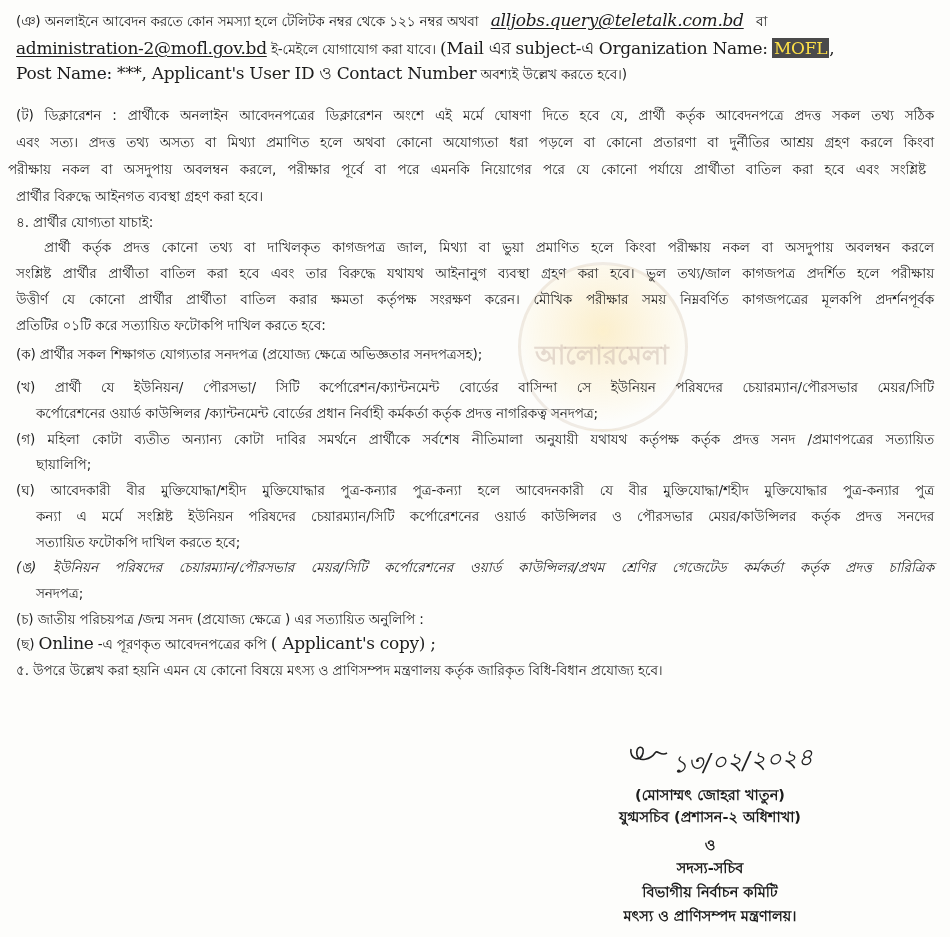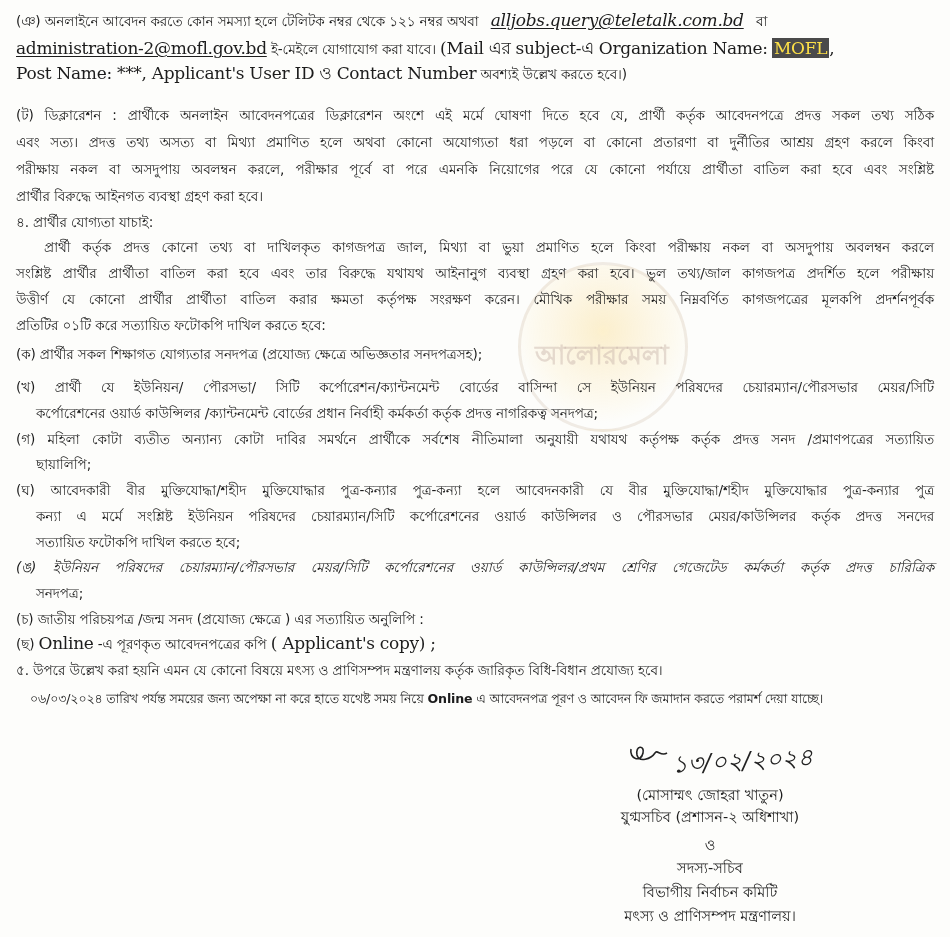--- a/index.html
+++ b/index.html
@@ -23,21 +23,21 @@
       background: radial-gradient(circle at 50% 40%, rgba(250,214,120,0.35), rgba(255,240,200,0.15) 60%, rgba(255,255,255,0) 72%);
       border: 3px solid rgba(215,200,185,0.35);
       box-sizing: border-box;
     }
     .watermark-text {
       position: absolute; left: 535px; top: 335px; width: 150px;
       font-size: 26px; font-weight: bold;
       color: rgba(200,180,170,0.45);
       white-space: nowrap;
     }
-    .sig-block { position: absolute; left: 560px; width: 300px; text-align: center; font-size: 14.5px; line-height: 22px; white-space: nowrap; }
+    .sig-block { position: absolute; left: 560px; width: 300px; text-align: center; font-size: 14.5px; line-height: 22px; white-space: nowrap; font-weight: bold; }
     .handwritten {
       position: absolute; left: 628px; top: 742px;
       font-family: "DejaVu Serif", serif; font-style: italic;
       font-size: 24px; color: #222; transform: rotate(-3deg); white-space: nowrap;
     }
   </style>
 </head>
 <body>
 
 <div class="page">
@@ -59,21 +59,21 @@
     </div>
     <div class="line" style="left:16px; top:64px;">
       <span class="serif">Post Name: ***, Applicant's User ID ও Contact Number</span>
       <span>অবশ্যই উল্লেখ করতে হবে।)</span>
     </div>
   </div>
 
   <div>
     <div class="line justify" style="left:16px; top:106px; width:918px;">(ট) ডিক্লারেশন : প্রার্থীকে অনলাইন আবেদনপত্রের ডিক্লারেশন অংশে এই মর্মে ঘোষণা দিতে হবে যে, প্রার্থী কর্তৃক আবেদনপত্রে প্রদত্ত সকল তথ্য সঠিক</div>
     <div class="line justify" style="left:16px; top:133px; width:918px;">এবং সত্য। প্রদত্ত তথ্য অসত্য বা মিথ্যা প্রমাণিত হলে অথবা কোনো অযোগ্যতা ধরা পড়লে বা কোনো প্রতারণা বা দুর্নীতির আশ্রয় গ্রহণ করলে কিংবা</div>
-    <div class="line justify" style="left:16px; top:160px; width:918px;">পরীক্ষায় নকল বা অসদুপায় অবলম্বন করলে, পরীক্ষার পূর্বে বা পরে এমনকি নিয়োগের পরে যে কোনো পর্যায়ে প্রার্থীতা বাতিল করা হবে এবং সংশ্লিষ্ট</div>
+    <div class="line justify" style="left:8px; top:160px; width:918px;">পরীক্ষায় নকল বা অসদুপায় অবলম্বন করলে, পরীক্ষার পূর্বে বা পরে এমনকি নিয়োগের পরে যে কোনো পর্যায়ে প্রার্থীতা বাতিল করা হবে এবং সংশ্লিষ্ট</div>
     <div class="line" style="left:16px; top:187px;">প্রার্থীর বিরুদ্ধে আইনগত ব্যবস্থা গ্রহণ করা হবে।</div>
   </div>
 
   <div>
     <div class="line" style="left:16px; top:213px;">৪. প্রার্থীর যোগ্যতা যাচাই:</div>
     <div class="line justify" style="left:44px; top:238px; width:890px;">প্রার্থী কর্তৃক প্রদত্ত কোনো তথ্য বা দাখিলকৃত কাগজপত্র জাল, মিথ্যা বা ভুয়া প্রমাণিত হলে কিংবা পরীক্ষায় নকল বা অসদুপায় অবলম্বন করলে</div>
     <div class="line justify" style="left:16px; top:264px; width:918px;">সংশ্লিষ্ট প্রার্থীর প্রার্থীতা বাতিল করা হবে এবং তার বিরুদ্ধে যথাযথ আইনানুগ ব্যবস্থা গ্রহণ করা হবে। ভুল তথ্য/জাল কাগজপত্র প্রদর্শিত হলে পরীক্ষায়</div>
     <div class="line justify" style="left:16px; top:290px; width:918px;">উত্তীর্ণ যে কোনো প্রার্থীর প্রার্থীতা বাতিল করার ক্ষমতা কর্তৃপক্ষ সংরক্ষণ করেন। মৌখিক পরীক্ষার সময় নিম্নবর্ণিত কাগজপত্রের মূলকপি প্রদর্শনপূর্বক</div>
     <div class="line" style="left:16px; top:316px;">প্রতিটির ০১টি করে সত্যায়িত ফটোকপি দাখিল করতে হবে:</div>
 
@@ -97,25 +97,20 @@
     <div class="line" style="left:16px; top:634px;">
       <span>(ছ)</span>
       <span class="serif">Online</span>
       <span>-এ পূরণকৃত আবেদনপত্রের কপি</span>
       <span class="serif">( Applicant's copy) ;</span>
     </div>
   </div>
 
   <div class="line" style="left:16px; top:661px;">৫. উপরে উল্লেখ করা হয়নি এমন যে কোনো বিষয়ে মৎস্য ও প্রাণিসম্পদ মন্ত্রণালয় কর্তৃক জারিকৃত বিধি-বিধান প্রযোজ্য হবে।</div>
 
-  <div class="line" style="left:30px; top:690px; font-size:12.6px;">
-    <span>০৬/০৩/২০২৪ তারিখ পর্যন্ত সময়ের জন্য অপেক্ষা না করে হাতে যথেষ্ট সময় নিয়ে</span>
-    <span class="bold">Online</span>
-    <span>এ আবেদনপত্র পূরণ ও আবেদন ফি জমাদান করতে পরামর্শ দেয়া যাচ্ছে।</span>
-  </div>
 
   <div>
     <svg style="position:absolute; left:627px; top:741px;" width="42" height="26">
       <path d="M4 8 C2 18, 14 22, 16 12 C18 4, 8 4, 10 14 C12 22, 24 18, 28 12 C30 8, 34 16, 40 12" fill="none" stroke="#222" stroke-width="1.6"></path>
     </svg>
     <div class="handwritten" style="left:672px;">১৩/০২/২০২৪</div>
     <div class="sig-block" style="top:784px;">(মোসাম্মৎ জোহরা খাতুন)</div>
     <div class="sig-block" style="top:806px;">যুগ্মসচিব (প্রশাসন-২ অধিশাখা)</div>
     <div class="sig-block" style="top:834px;">ও</div>
     <div class="sig-block" style="top:857px;">সদস্য-সচিব</div>

